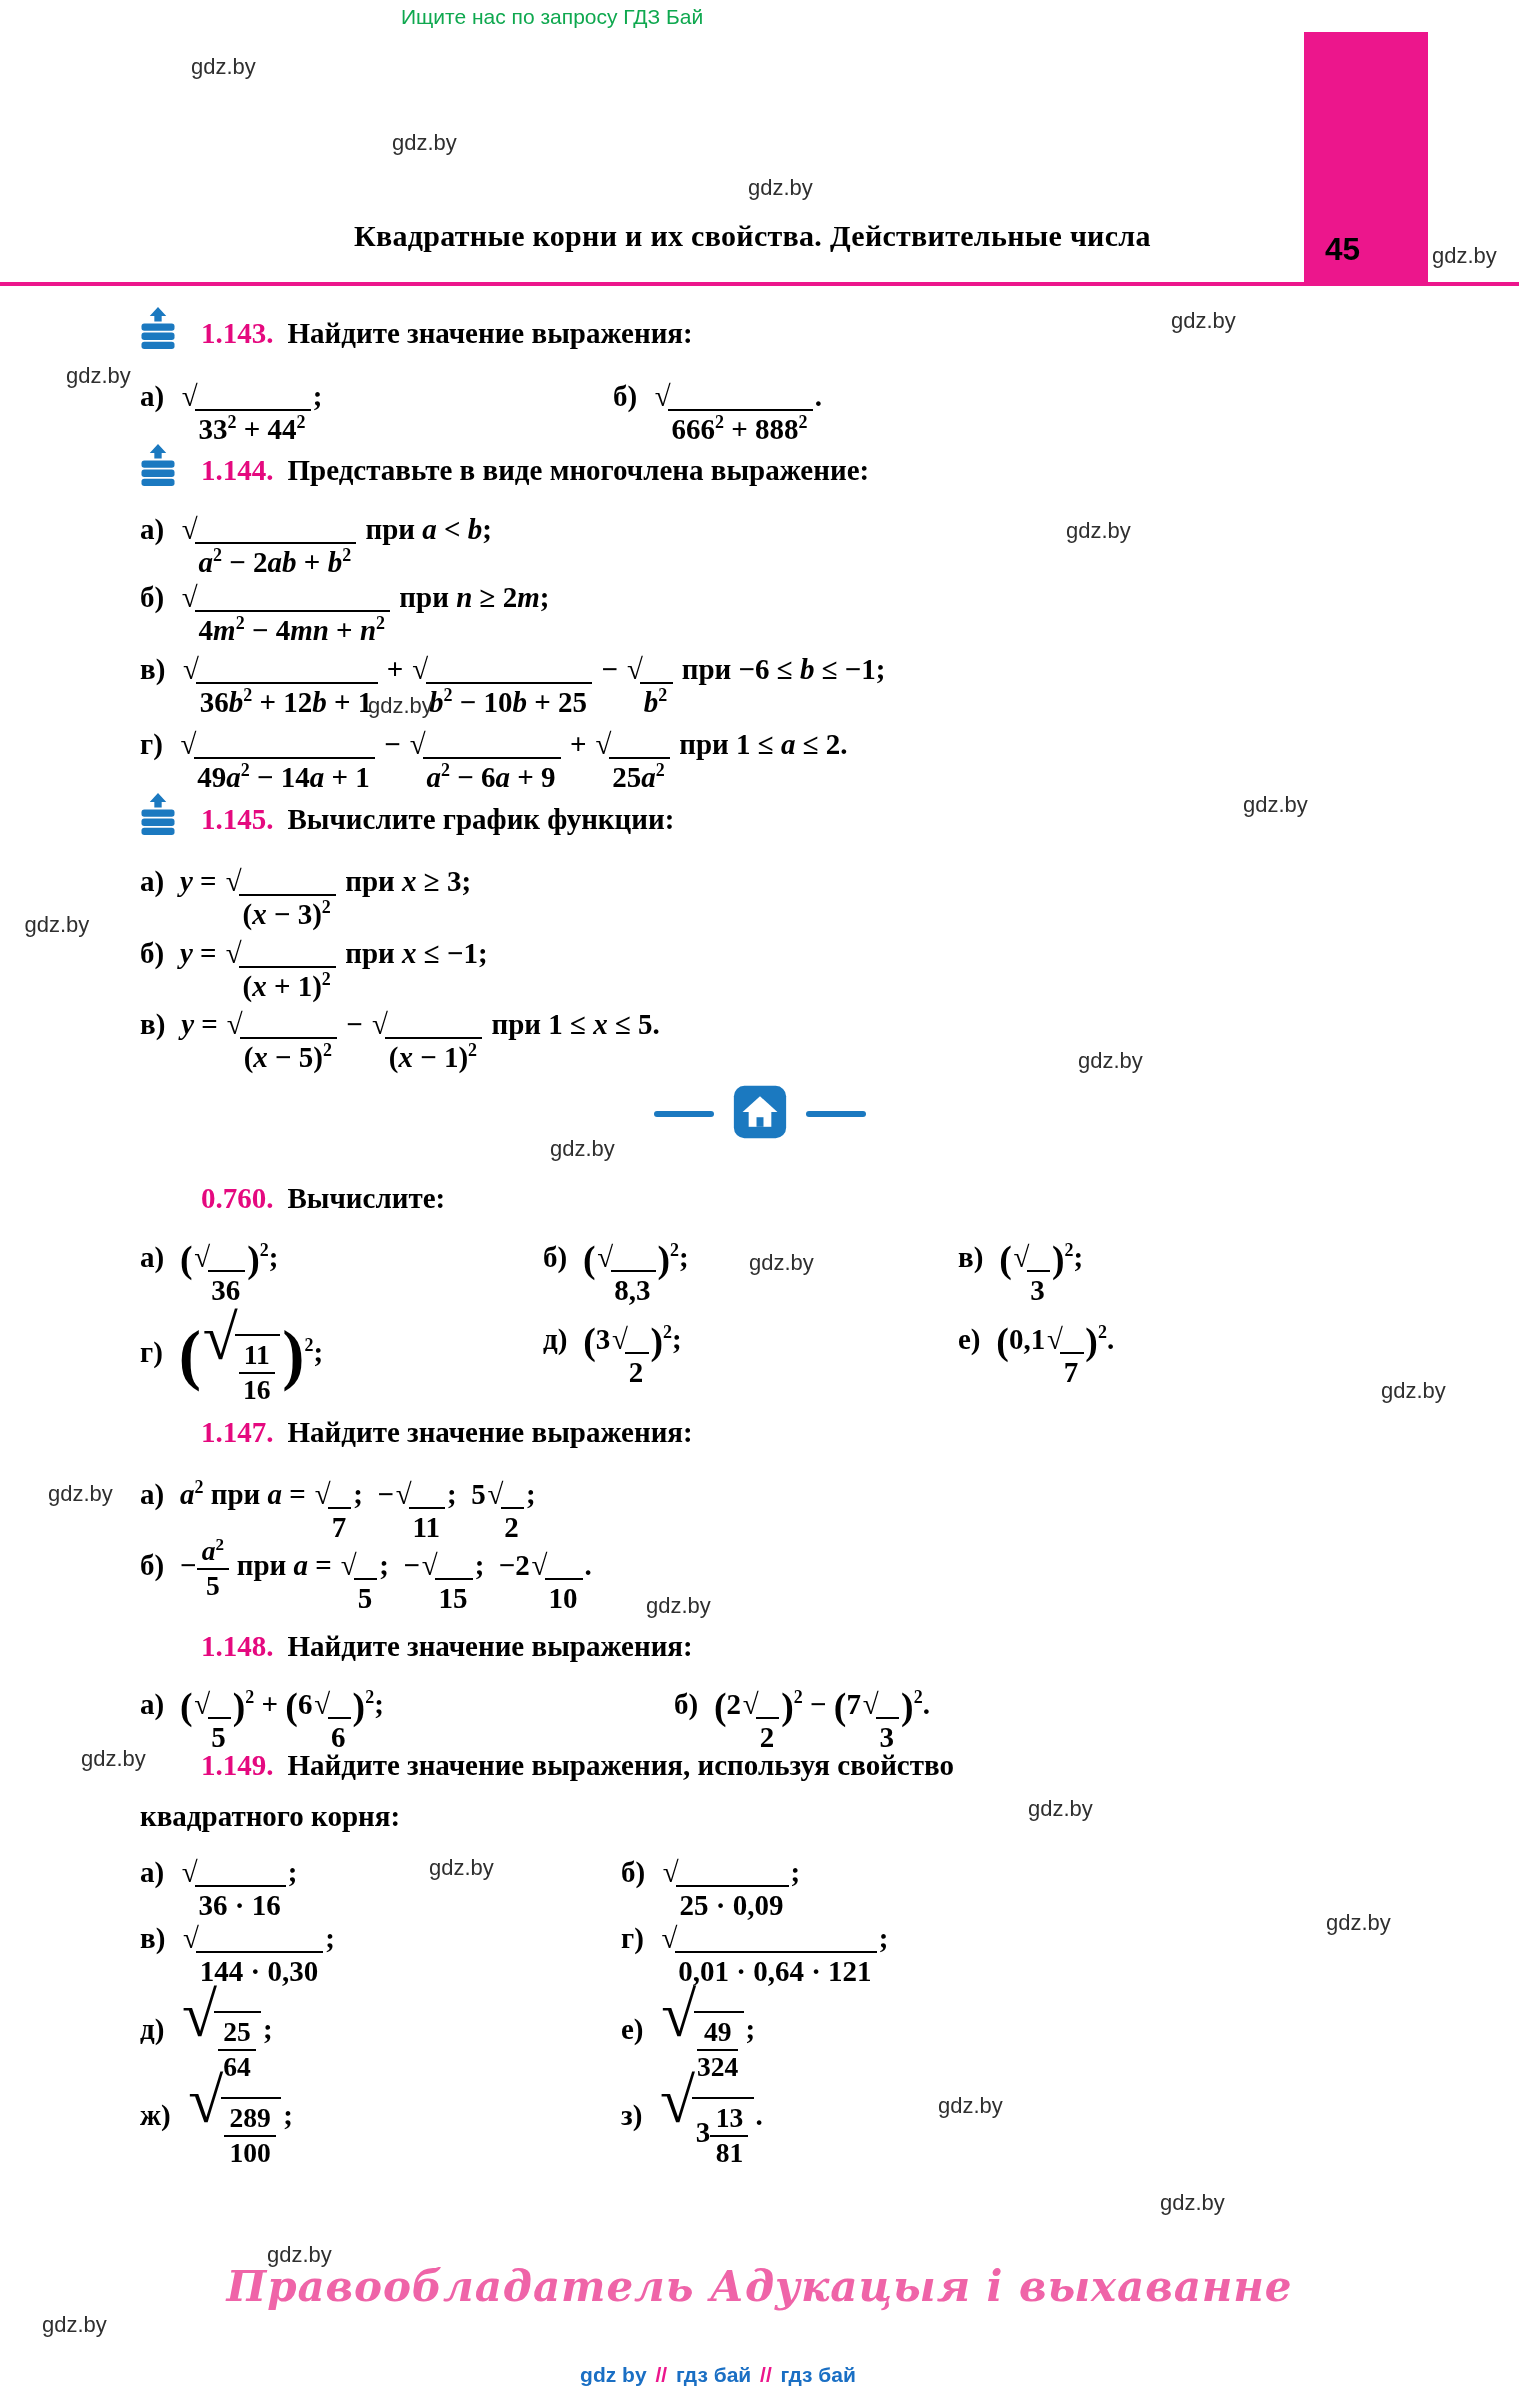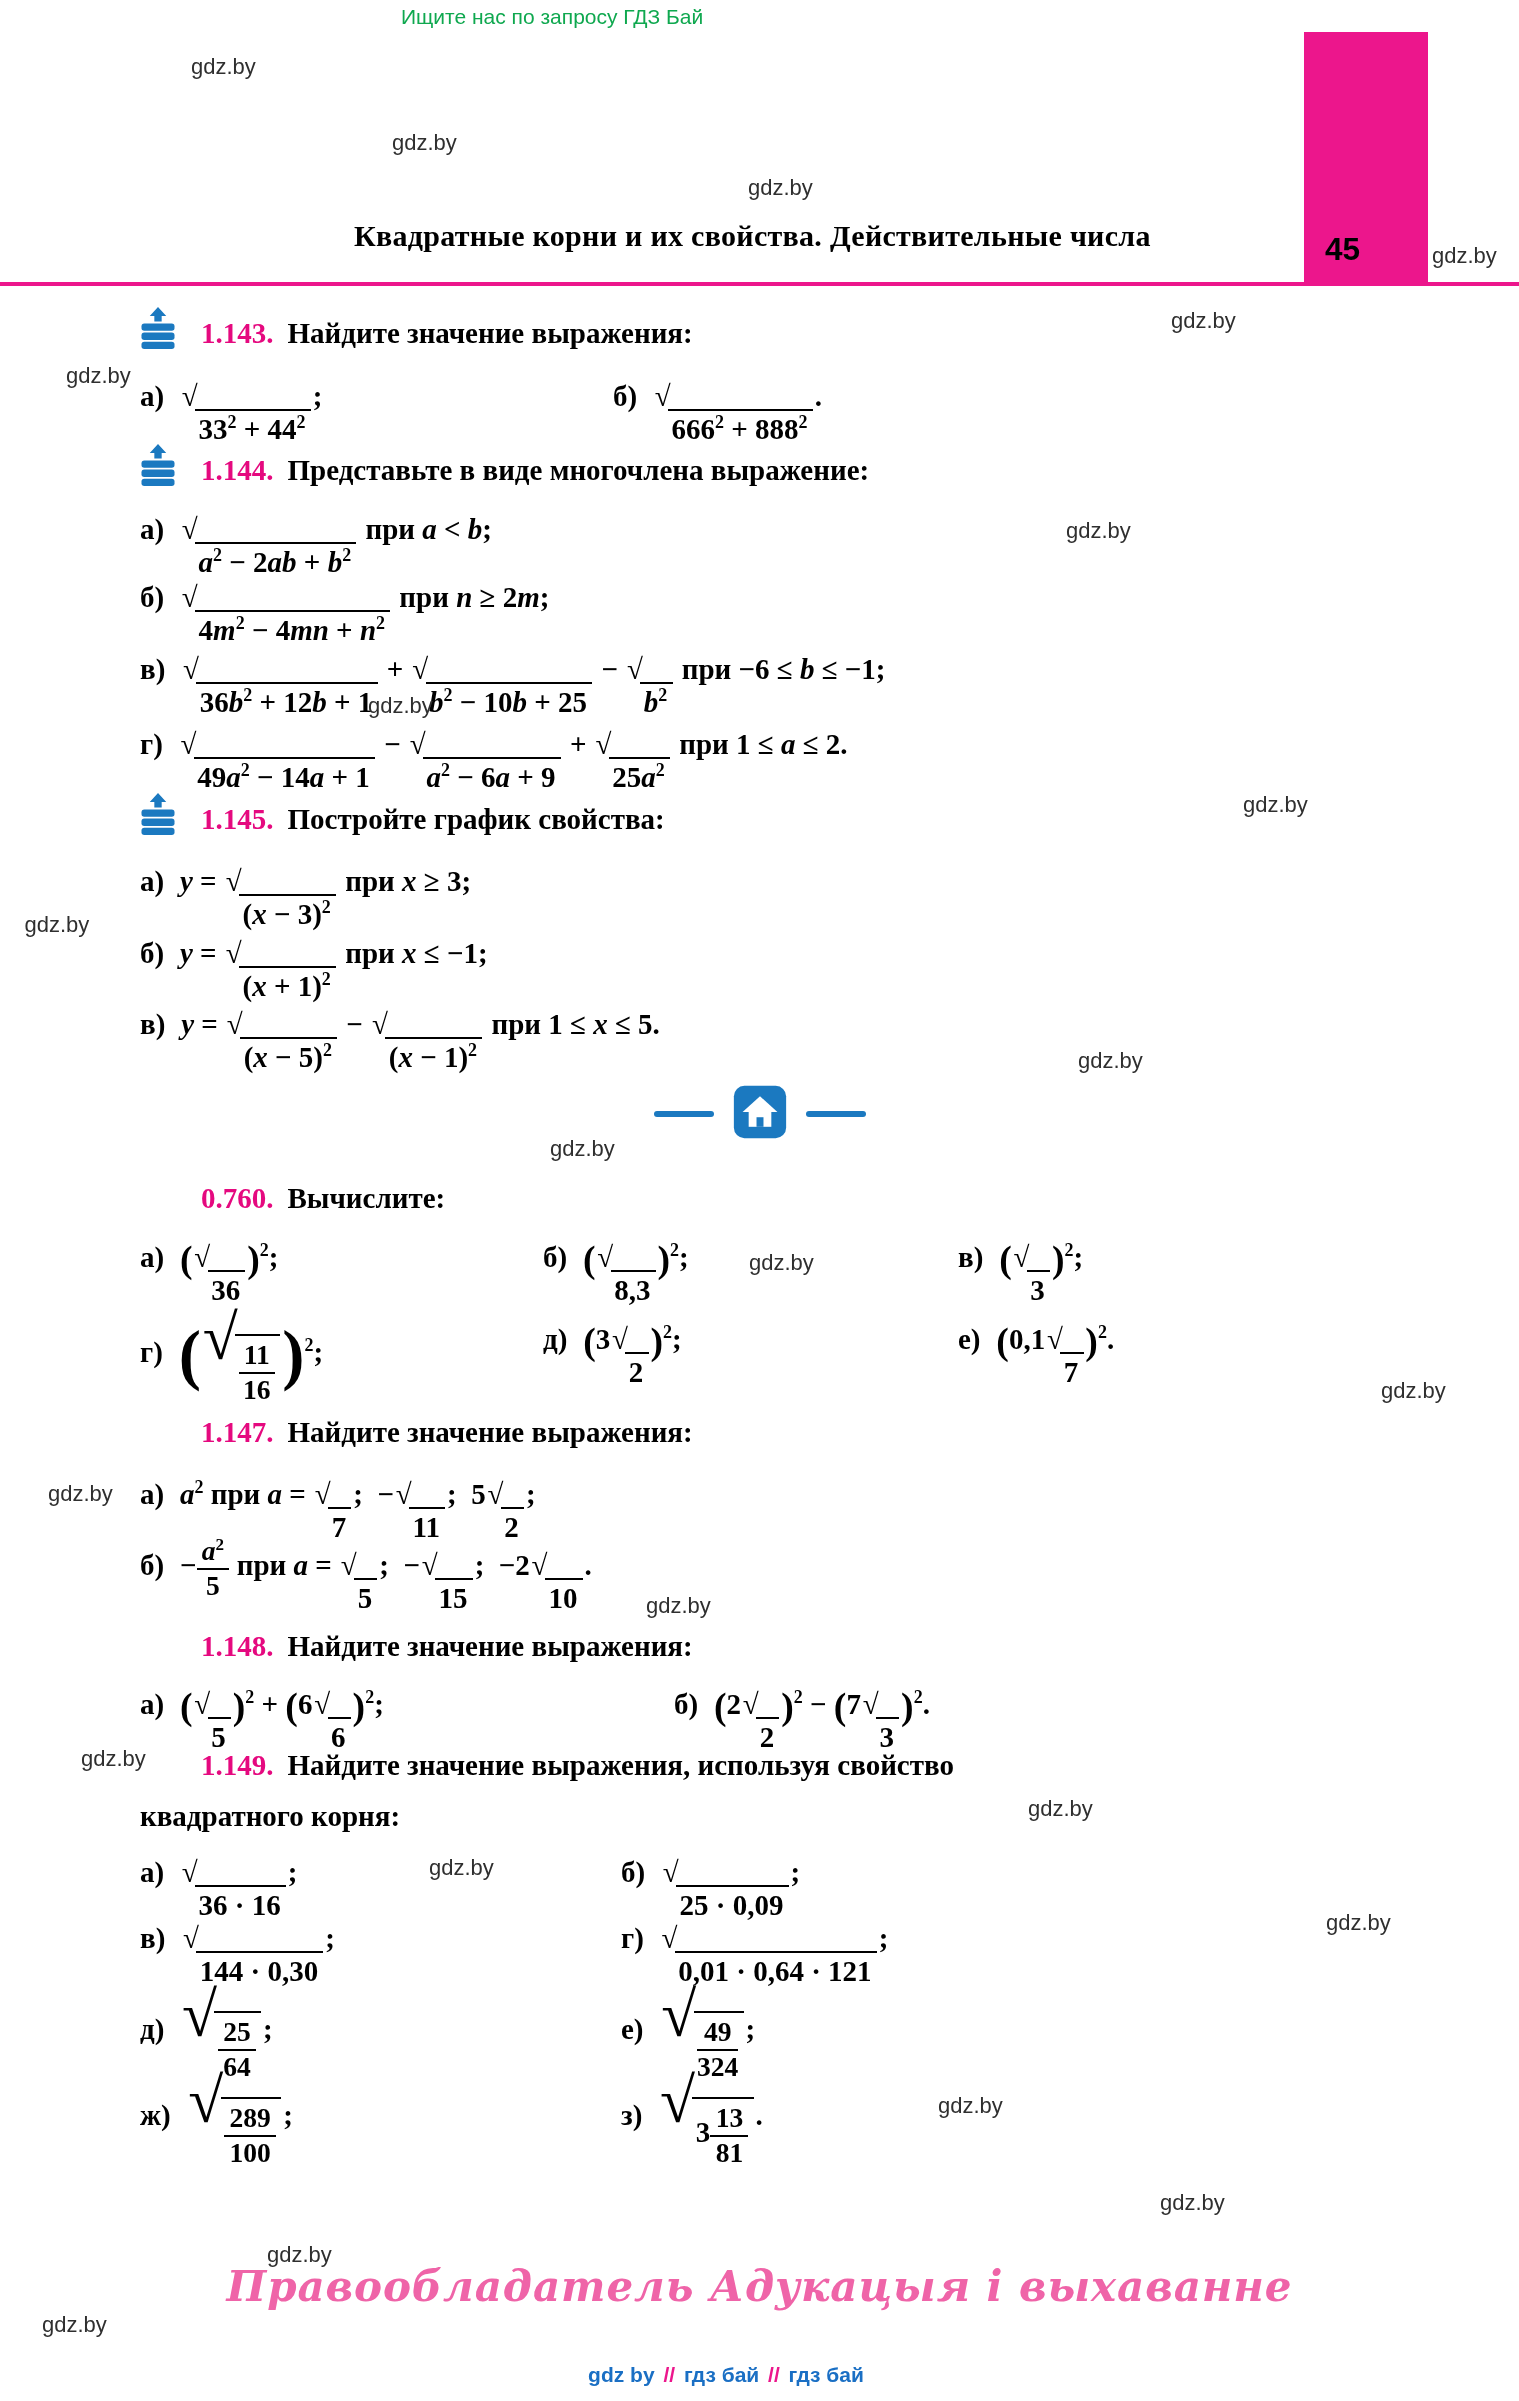--- a/index.html
+++ b/index.html
@@ -62,21 +62,21 @@
     display:flex; justify-content:center; align-items:center; gap:19px;
   }
   .dline { width:60px; height:6.1px; border-radius:3.5px; background:#1b79c0; display:inline-block; }
 
   .copyright {
     position:absolute; left:0; top:2262px; width:1519px; text-align:center;
     font-family:"DejaVu Serif", serif; font-style:italic; font-weight:700;
     font-size:42px; color:#ef64a8; letter-spacing:0.9px;
   }
   .footer-links {
-    position:absolute; left:8px; top:2363px; width:1436px; text-align:center;
+    position:absolute; left:0; top:2363px; width:1436px; text-align:center;
     font-family:"Liberation Sans", sans-serif; font-size:21px; font-weight:700;
   }
   .footer-links .lnk { color:#1a6fc4; }
   .footer-links .sep { color:#ec168c; margin:0 8.8px; }
 </style>
 </head>
 <body>
 
 <div class="page">
 
@@ -152,21 +152,21 @@
 
   <div class="book-icon" style="left:136px; top:792px">
     <svg width="44" height="44" viewBox="0 0 48 48">
       <polygon points="24,1 33,11 28,11 28,17 20,17 20,11 15,11" fill="#1b79c0"></polygon>
       <rect x="6" y="19" width="36" height="8" rx="3" fill="#1b79c0"></rect>
       <rect x="6" y="29" width="36" height="8" rx="3" fill="#1b79c0"></rect>
       <rect x="6" y="39" width="36" height="8" rx="3" fill="#1b79c0"></rect>
     </svg>
   </div>
   <div class="phead" style="left:201px; top:801px">
-    <span class="pnum">1.145.</span><span class="ptask">Постройте график свойства:</span>
+    <span class="pnum">1.145.</span><span class="ptask">Вычислите график функции:</span>
   </div>
   <div class="line" style="left:140px; top:863px">
     <span class="ilabel">а)</span><span class="math"><i>y</i> = <span class="sqrt">
           <span class="rad">(<i>x</i> − 3)<sup>2</sup></span>
         </span> при <i>x</i> ≥ 3;</span>
   </div>
   <div class="line" style="left:140px; top:935px">
     <span class="ilabel">б)</span><span class="math"><i>y</i> = <span class="sqrt">
           <span class="rad">(<i>x</i> + 1)<sup>2</sup></span>
         </span> при <i>x</i> ≤ −1;</span>

